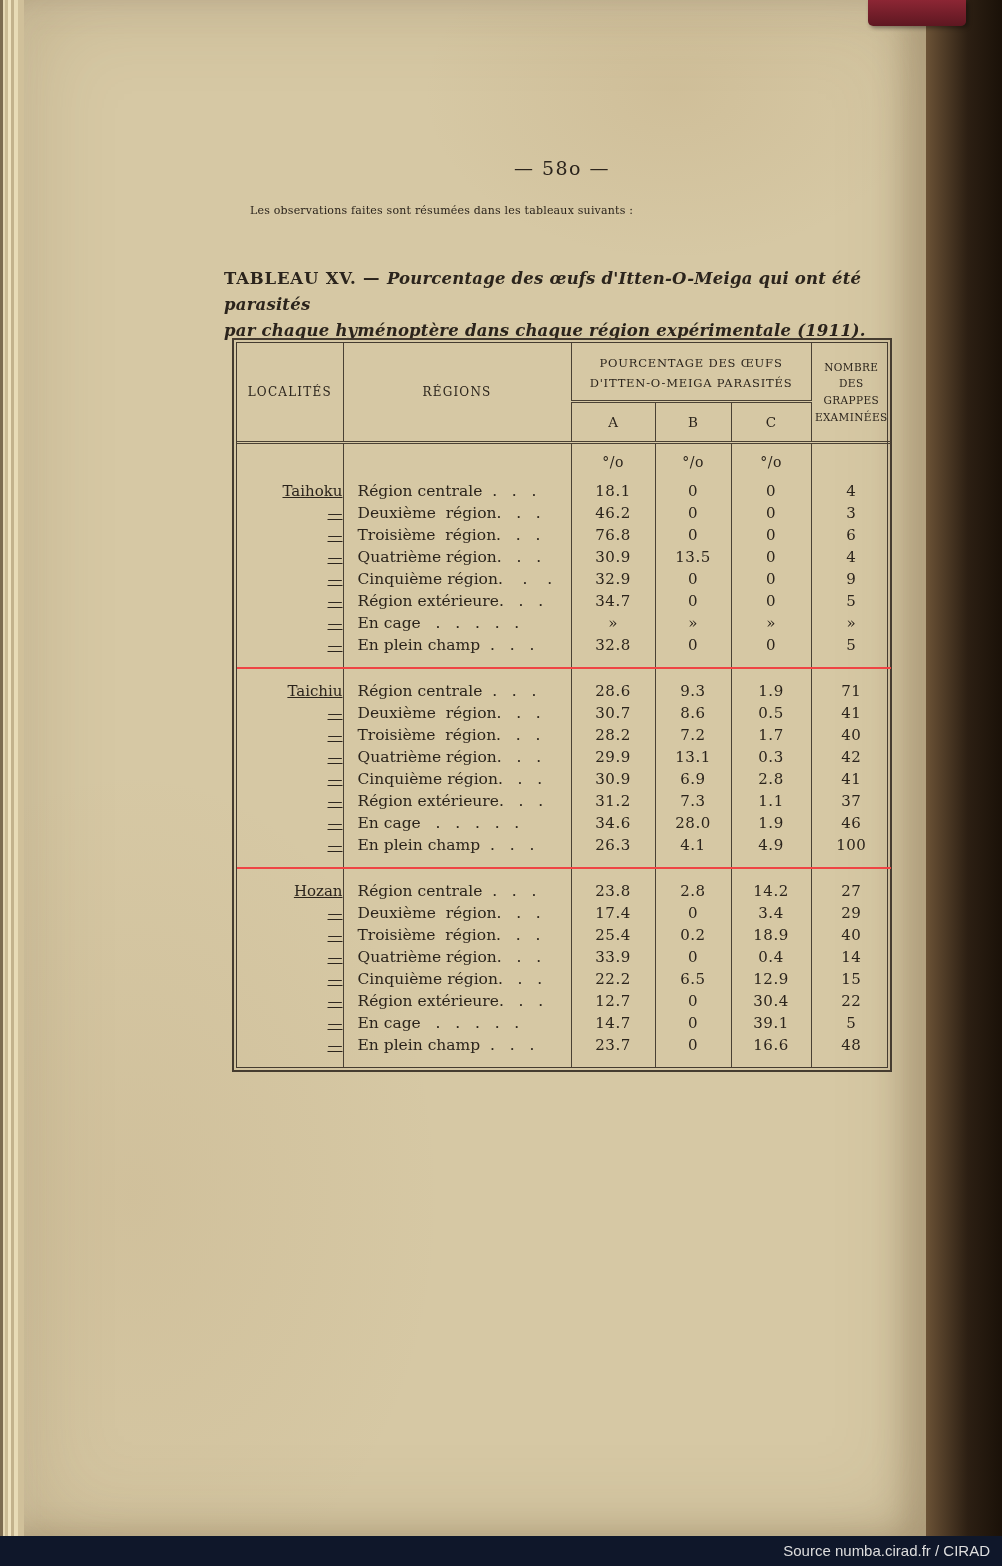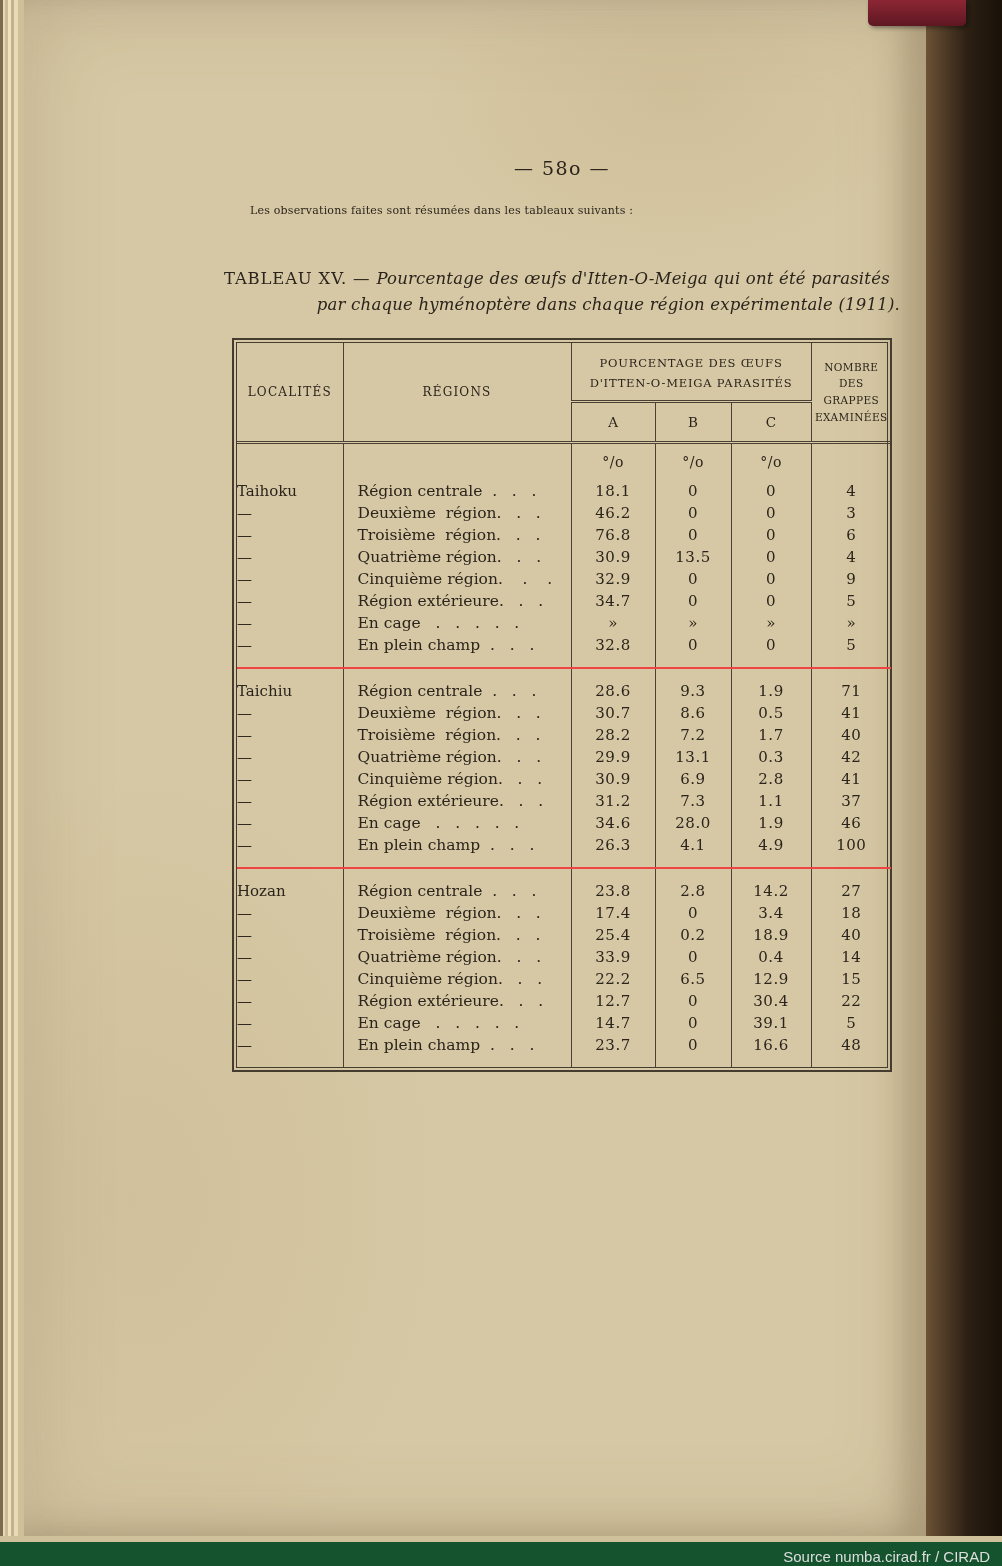--- a/index.html
+++ b/index.html
@@ -29,64 +29,64 @@
     position:absolute; right:0; top:0; width:76px; height:1536px;
     background: linear-gradient(90deg, #6b5236, #2c1f13 55%, #1a1108);
   }
   .cover-top-red {
     position:absolute; top:0; right:36px; width:98px; height:26px;
     background: linear-gradient(180deg, #8c2634, #5e1721);
     border-radius: 0 0 5px 5px;
     box-shadow: 2px 2px 4px rgba(0,0,0,.4);
   }
   .watermark-bar {
-    position:absolute; left:0; bottom:0; width:1002px; height:24px;
-    background:#14532d; color:#dedede;
+    position:absolute; left:0; bottom:0; width:1002px; height:30px;
+    background:#0f172a; color:#dedede;
     font-family:"Liberation Sans","DejaVu Sans",sans-serif;
     font-size:15px; line-height:30px; text-align:right;
     box-sizing:border-box; padding-right:12px;
   }
 
   
   .content { position:absolute; inset:0; color:#2b241c;padding-left:46px; }
   .page-number {
     position:absolute; top:157px; left:232px; width:660px;
     text-align:center; font-size:19px; letter-spacing:1.5px;
   }
   .intro {
     position:absolute; top:204px; left:232px; width:660px;
     font-size:11px; text-indent:18px; letter-spacing:.2px;
   }
   .table-title {
     position:absolute; top:266px; left:224px; width:676px;
-    font-size:16.5px; line-height:1.58; letter-spacing:.2px;
+    font-size:16.5px; line-height:1.58; letter-spacing:.2px;font-weight:bold;
   }
   .table-title .t-label { font-style:normal; letter-spacing:.8px; }
   .table-title .t-italic { font-style:italic; }
-  .title-line2 { text-align:right; font-style:italic; }
+  .title-line2 { text-align:left; font-style:italic; }
 
   
   .table-outer {
     position:absolute; top:338px; left:232px; width:660px;
     border:2px solid #453c30; padding:2px; box-sizing:border-box;
   }
   .table-inner { border:1px solid #453c30; }
   table { border-collapse:collapse; table-layout:fixed; width:100%; }
   th, td { font-weight:normal; padding:0; margin:0; color:#2b241c; }
   .v { border-left:1px solid #4a4134; }
   thead th { border-bottom:3px double #4a4134; vertical-align:middle; }
   .h-loc, .h-reg { font-size:12px; letter-spacing:1.2px; }
   .h-pct {
     font-size:11.5px; letter-spacing:.8px; white-space:pre-line;
     line-height:1.75; padding:10px 0 7px 0;
   }
   .h-nom { font-size:10.5px; letter-spacing:.4px; white-space:pre-line; line-height:1.6; }
   .h-sub { font-size:13.5px; height:38px; }
   tbody td { height:22px; font-size:15px; line-height:22px; vertical-align:middle; }
-  .c-loc { text-align:left; font-size:15px; }
+  .c-loc { text-align:right; font-size:15px;text-decoration:underline; }
   .c-reg { text-align:left; padding-left:14px; font-size:15.5px; white-space:pre; overflow:hidden; }
   .c-num { text-align:center; letter-spacing:.5px; }
   .units-row td { height:36px; font-size:14px; vertical-align:middle; }
   tr.group-start td { border-top:2px solid #ef4444; padding-top:11px; }
   tr.group-end td { padding-bottom:11px; }
 </style>
 </head>
 <body>
 
 <div class="screen">
@@ -279,21 +279,21 @@
                 <td class="c-num v">2.8</td>
                 <td class="c-num v">14.2</td>
                 <td class="c-num v">27</td>
               </tr>
               <tr class="">
                 <td class="c-loc">—</td>
                 <td class="c-reg v">Deuxième  région.   .   .</td>
                 <td class="c-num v">17.4</td>
                 <td class="c-num v">0</td>
                 <td class="c-num v">3.4</td>
-                <td class="c-num v">18</td>
+                <td class="c-num v">29</td>
               </tr>
               <tr class="">
                 <td class="c-loc">—</td>
                 <td class="c-reg v">Troisième  région.   .   .</td>
                 <td class="c-num v">25.4</td>
                 <td class="c-num v">0.2</td>
                 <td class="c-num v">18.9</td>
                 <td class="c-num v">40</td>
               </tr>
               <tr class="">

